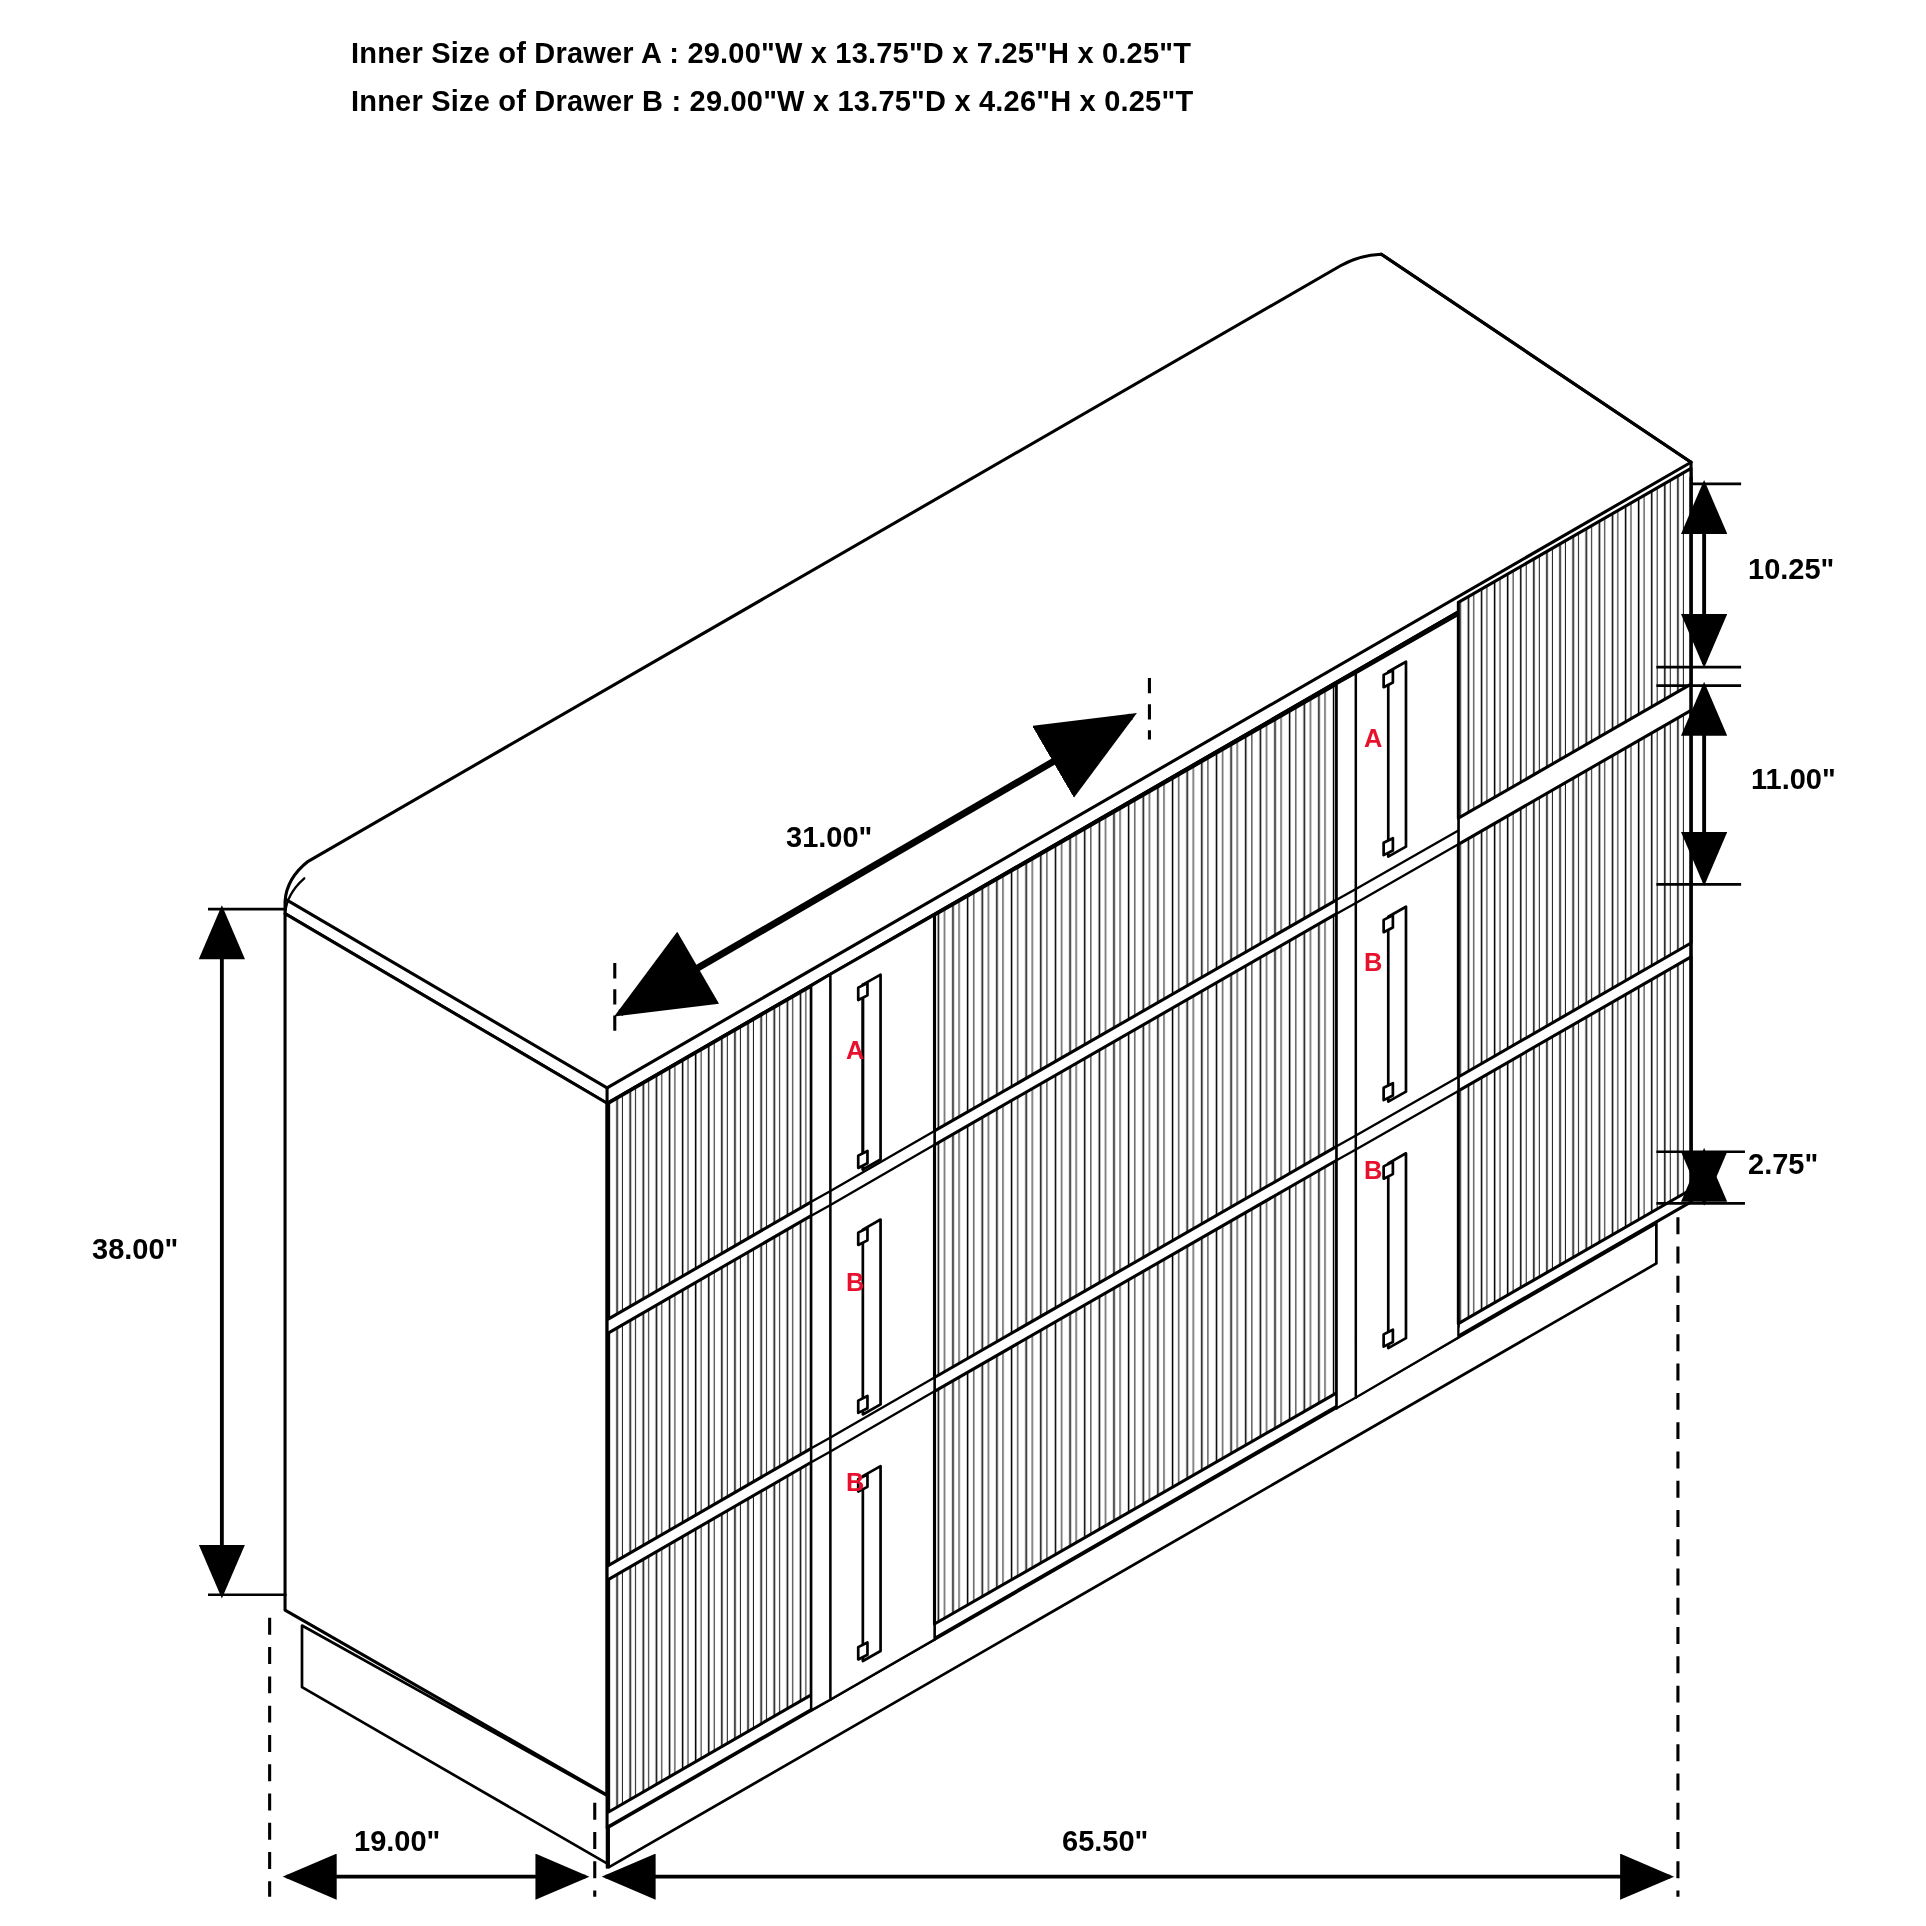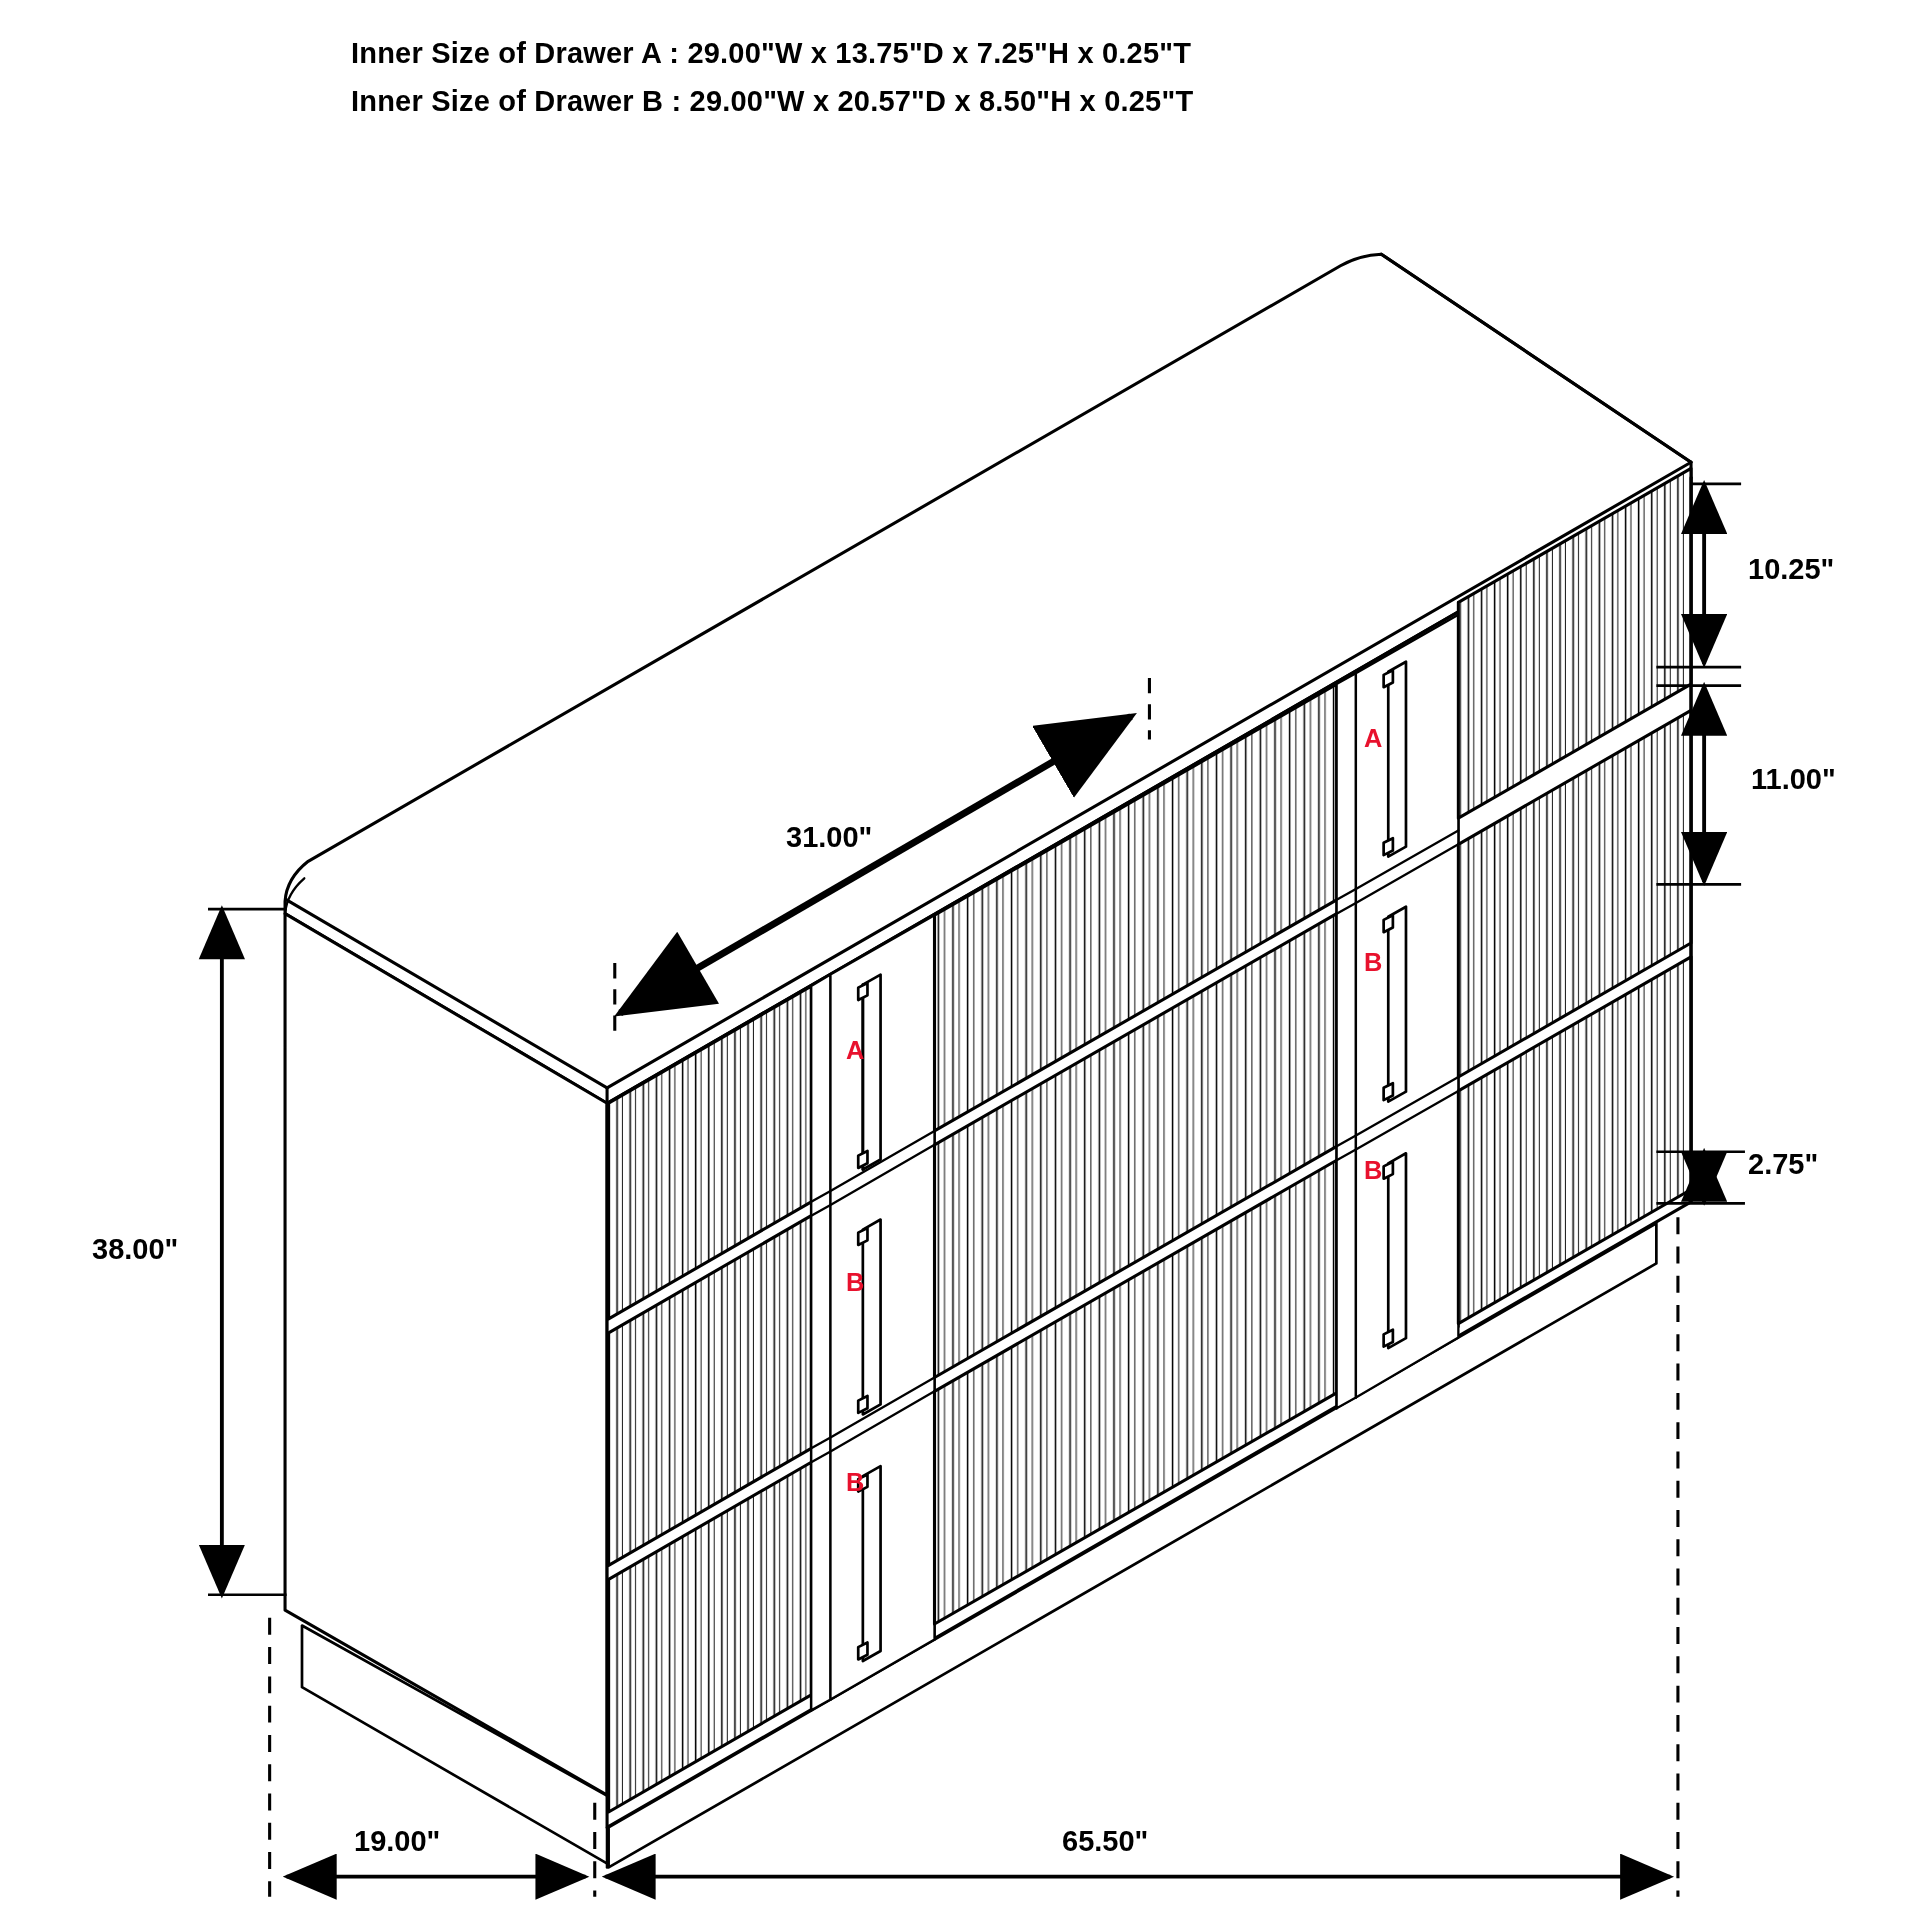--- a/index.html
+++ b/index.html
@@ -51,21 +51,21 @@
     color: #e8112d;
     white-space: nowrap;
   }
 </style>
 </head>
 <body>
 
 <div id="stage">
 
   <div class="spec-line" id="spec-a">Inner Size of Drawer A : 29.00"W x 13.75"D x 7.25"H x 0.25"T</div>
-  <div class="spec-line" id="spec-b">Inner Size of Drawer B : 29.00"W x 20.57"D x 8.50"H x 0.25"T</div>
+  <div class="spec-line" id="spec-b">Inner Size of Drawer B : 29.00"W x 13.75"D x 4.26"H x 0.25"T</div>
 
   <svg class="drawing" viewBox="0 0 2500 2500">
     <defs>
       <pattern id="ribs-left" width="17" height="10" patternUnits="userSpaceOnUse" patternTransform="rotate(0)">
         <rect width="17" height="10" fill="#ffffff"></rect>
         <line x1="2" y1="0" x2="2" y2="10" stroke="#000" stroke-width="2"></line>
         <line x1="9" y1="0" x2="9" y2="10" stroke="#000" stroke-width="1.2"></line>
       </pattern>
       <pattern id="ribs-mid" width="19" height="10" patternUnits="userSpaceOnUse">
         <rect width="19" height="10" fill="#ffffff"></rect>

